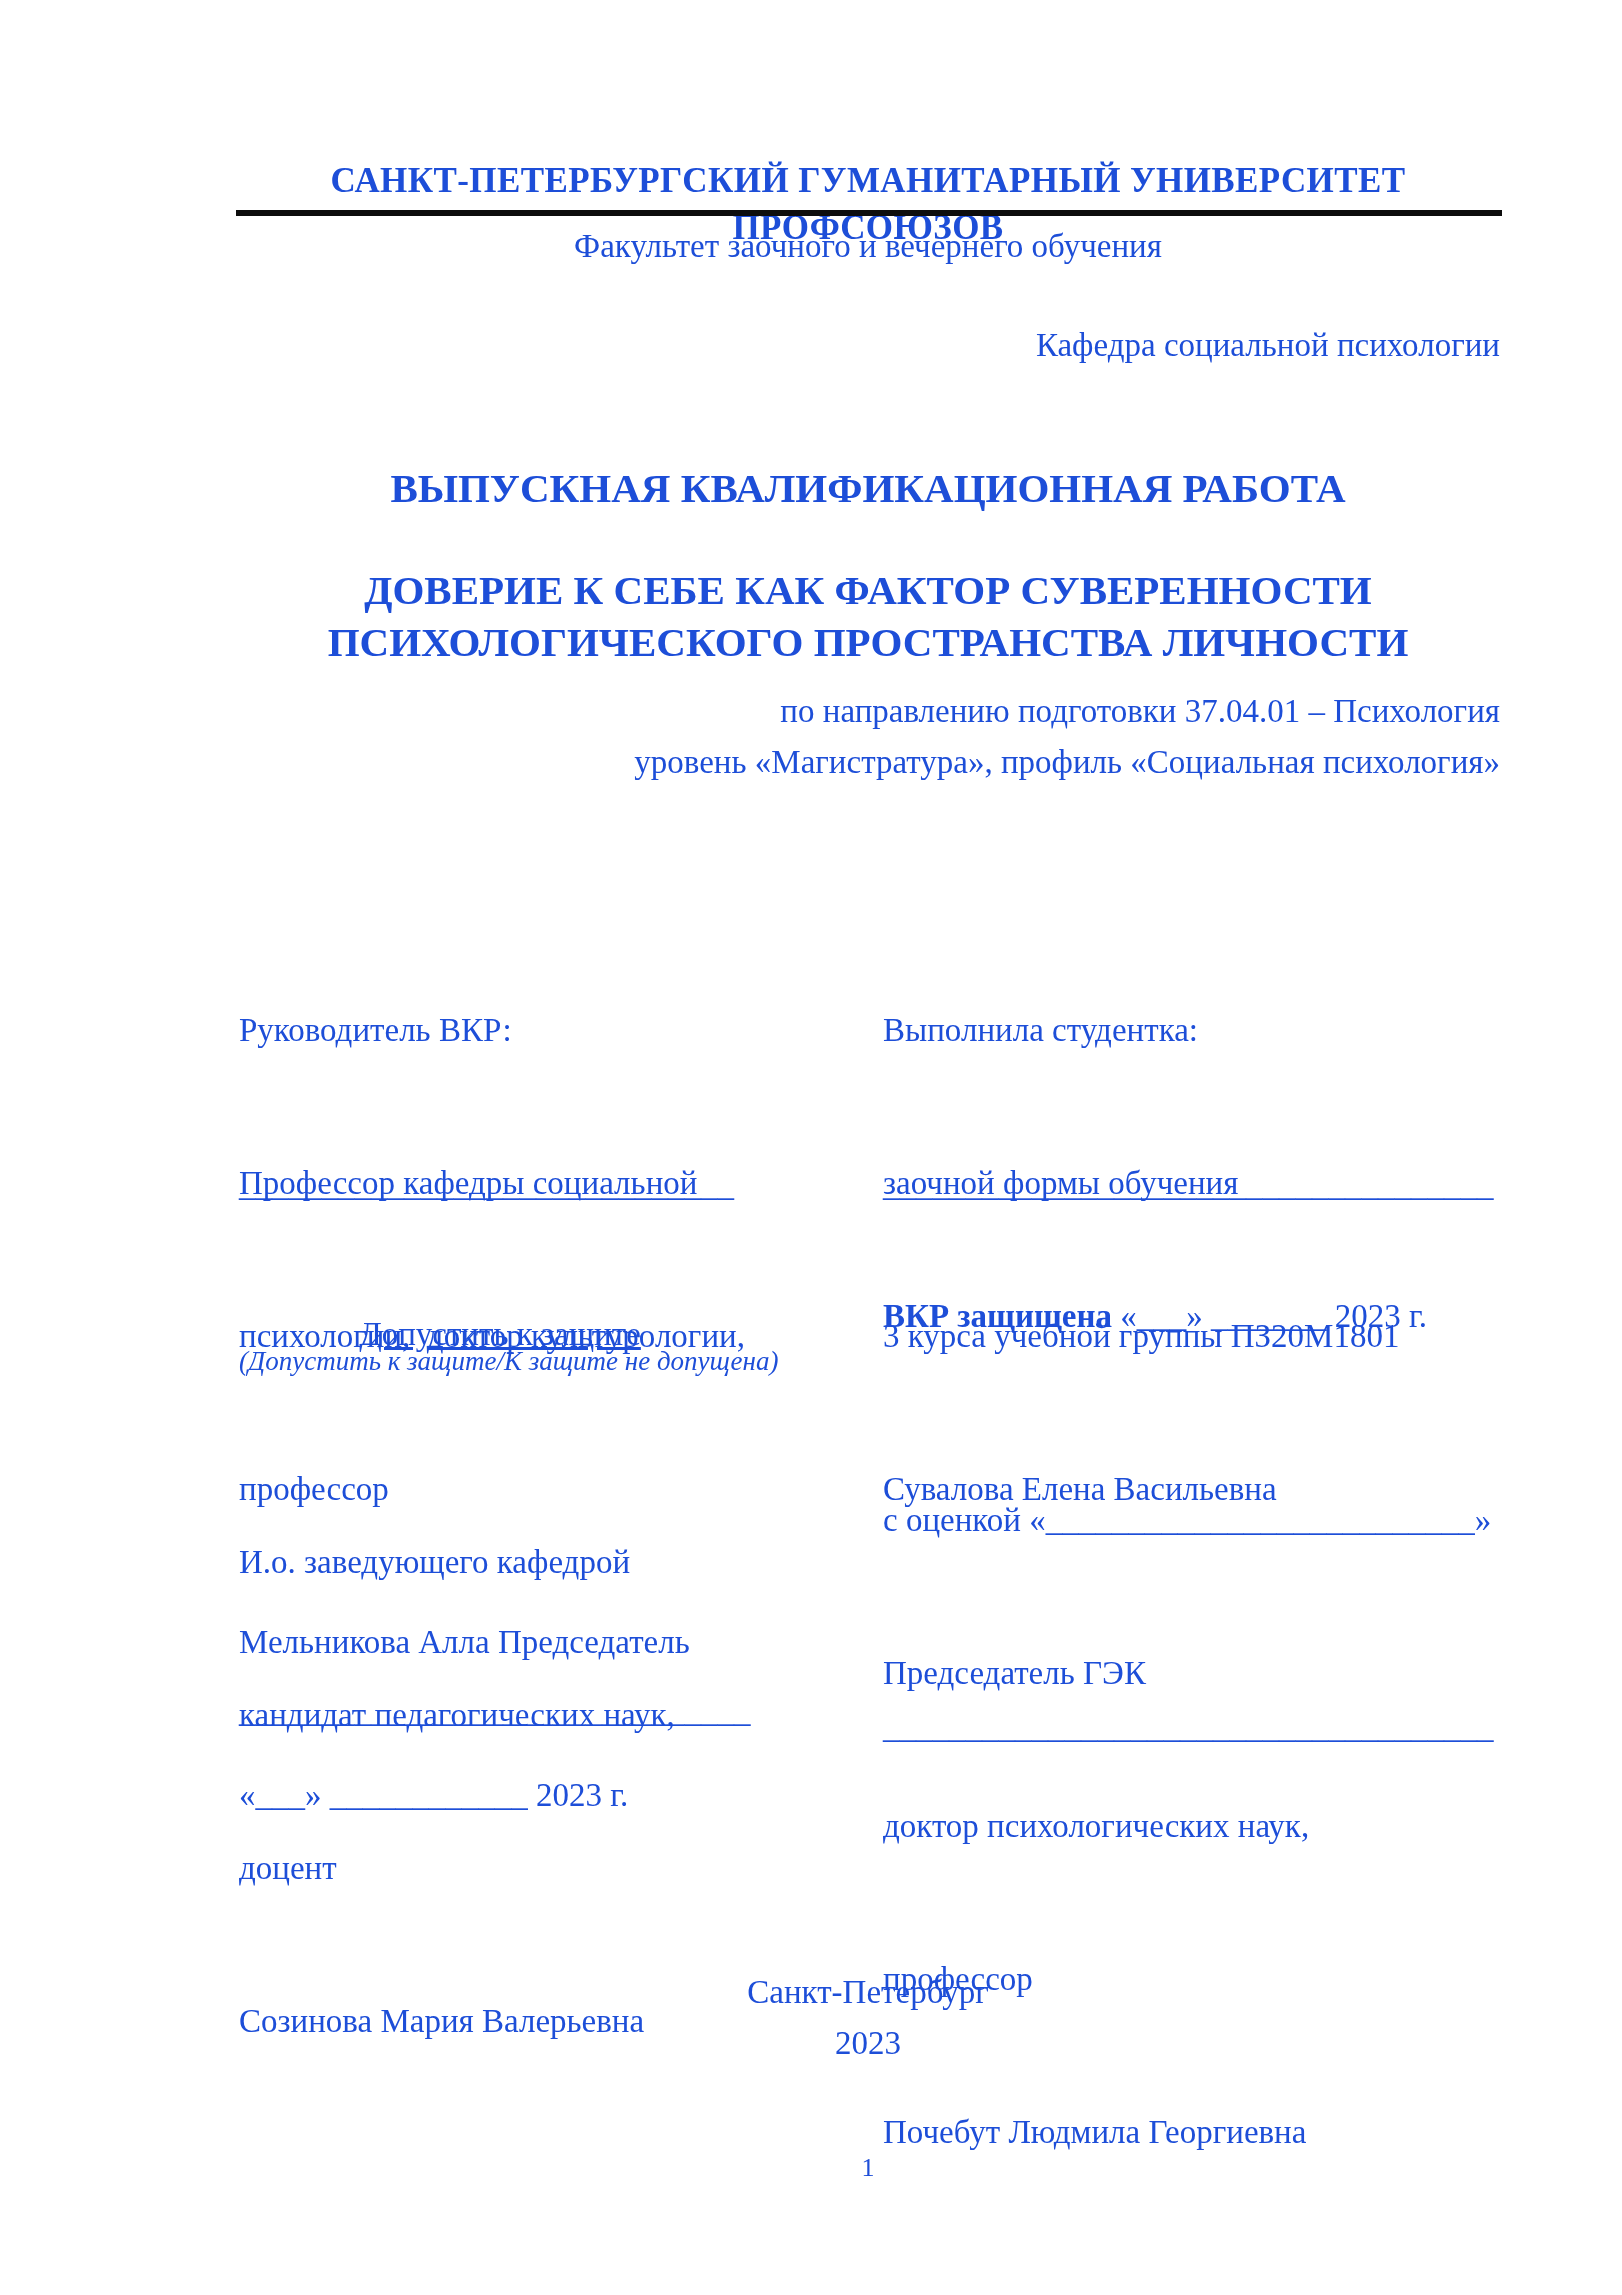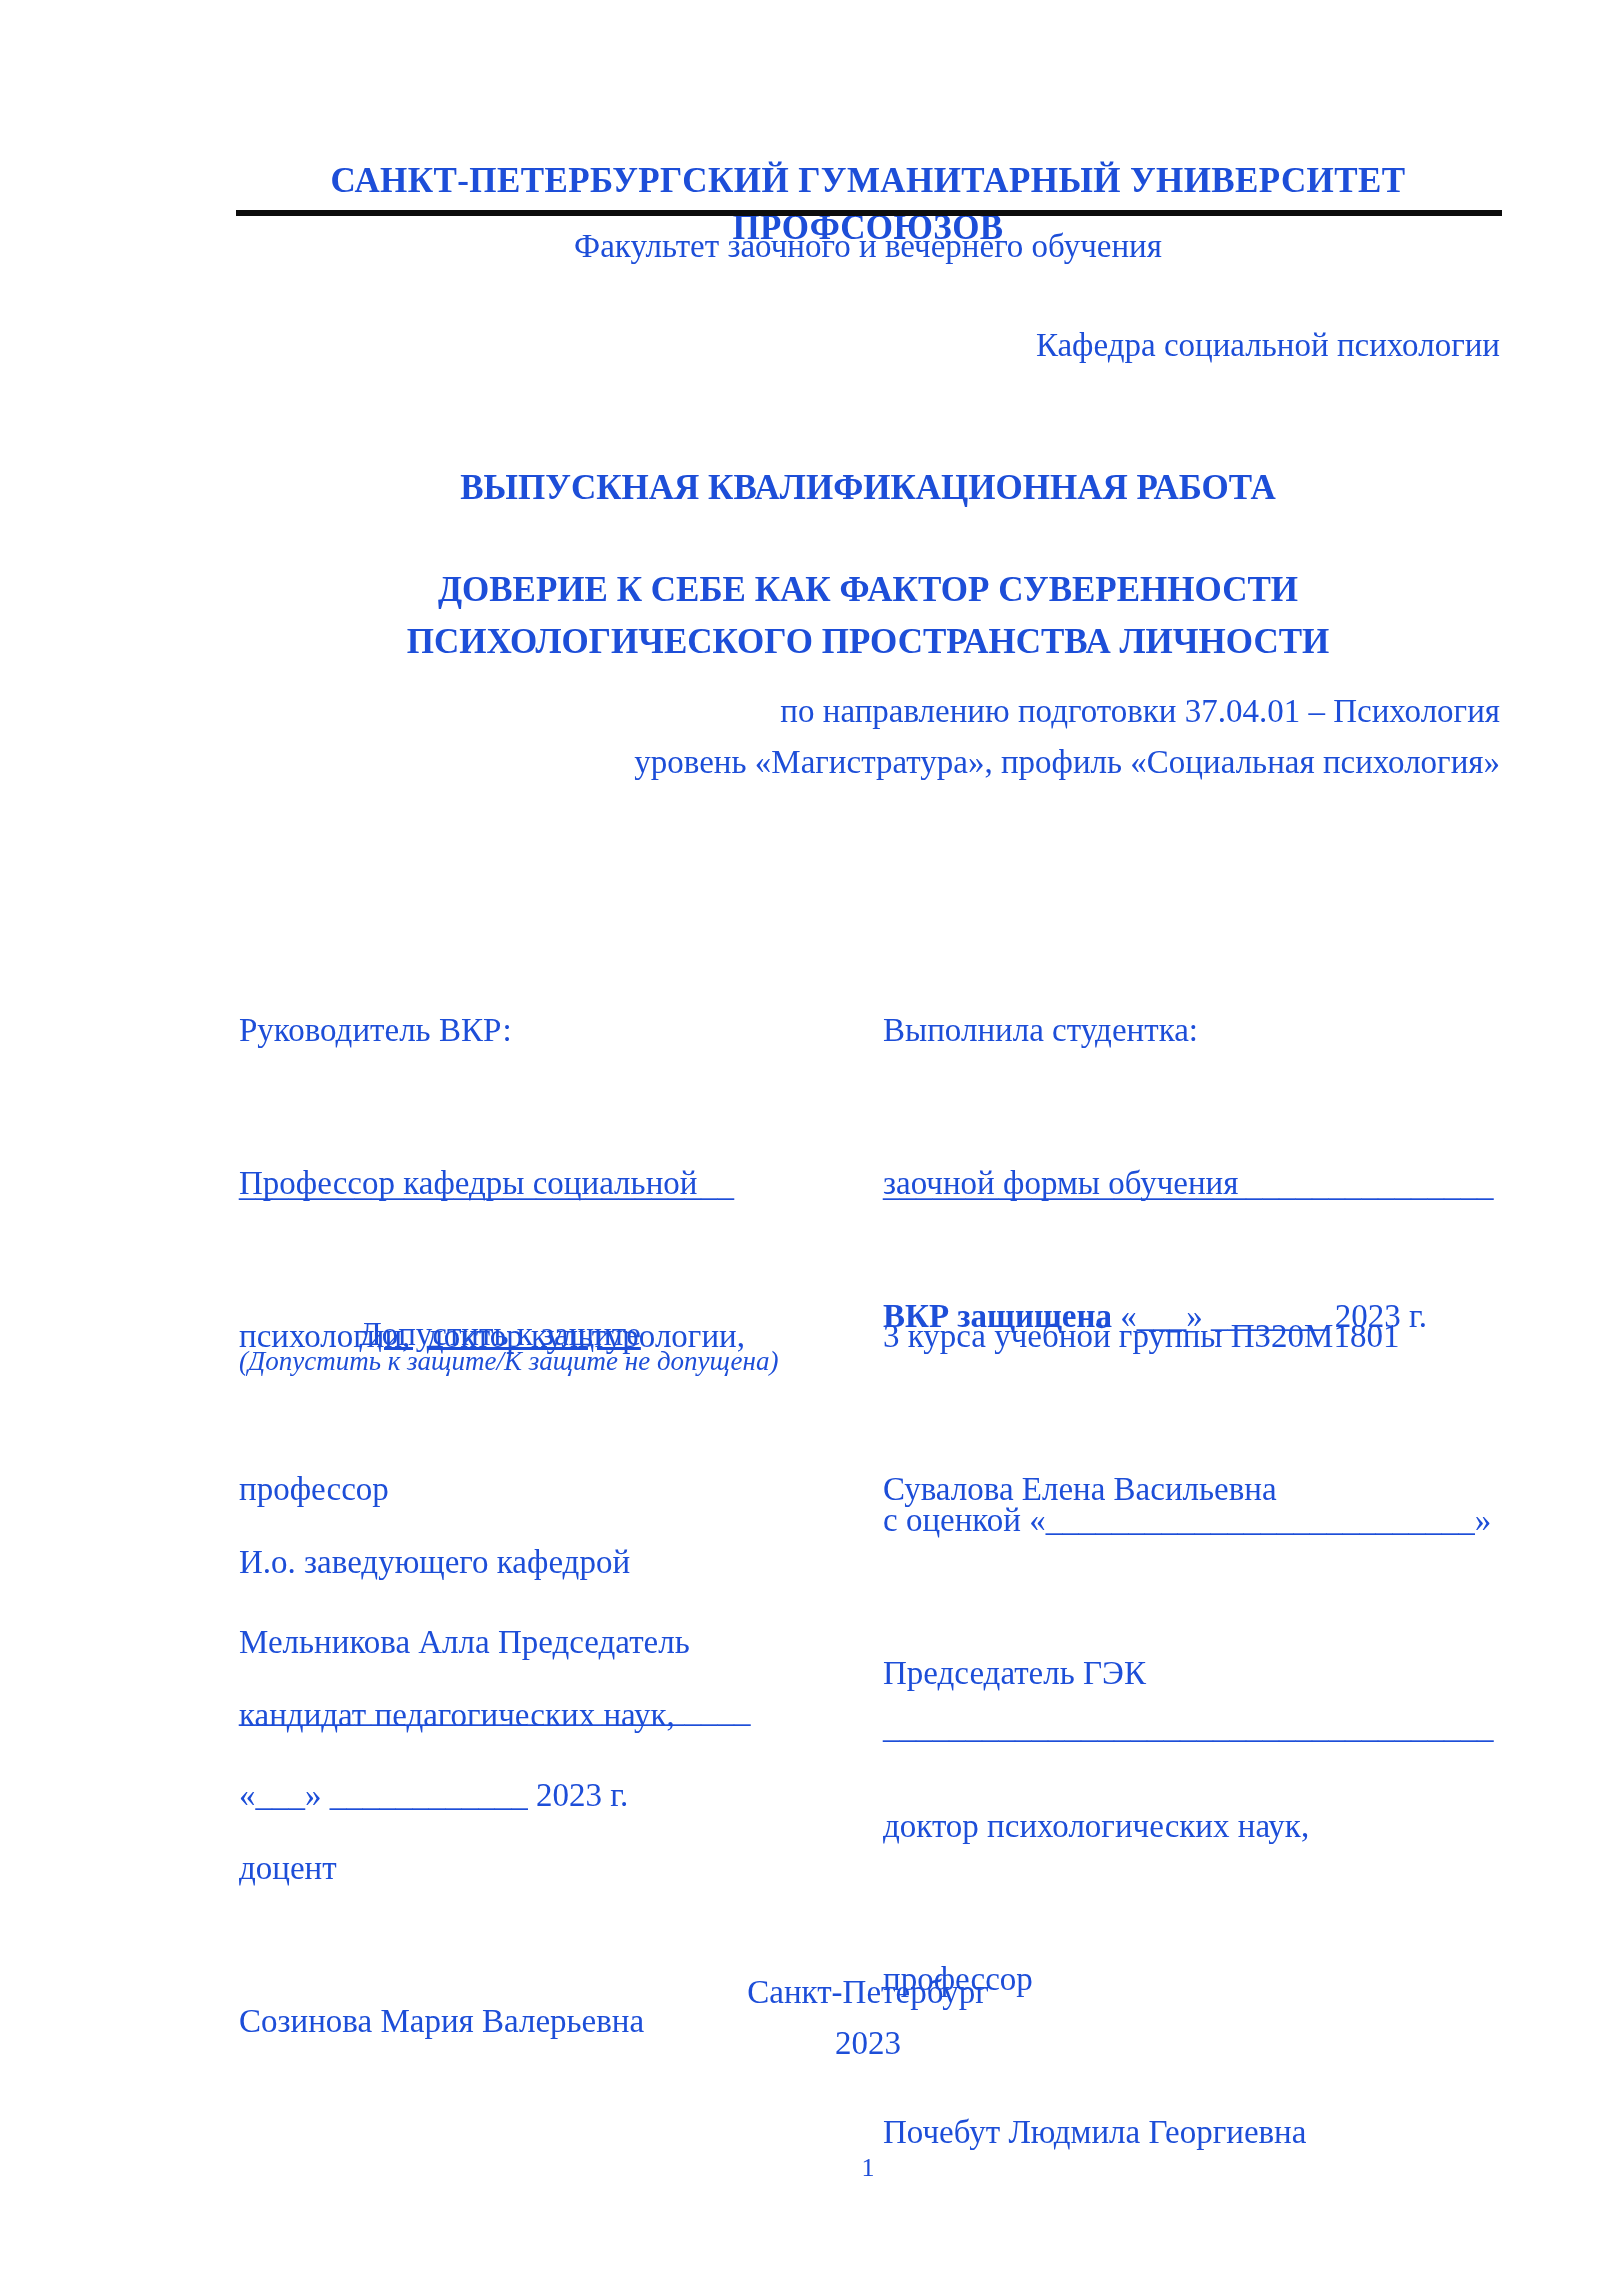--- a/index.html
+++ b/index.html
@@ -37,21 +37,21 @@
     line-height: 47px;
   }
   .rule {
     left: 236px;
     width: 1266px;
     height: 5.5px;
     background: #0d0d0d;
   }
   .line42 { line-height: 51px; }
   .big-title {
-    font-size: 35px;
+    font-size: 41px;
     font-weight: bold;
     line-height: 52px;
   }
   .col {
     line-height: 51px;
     white-space: pre-wrap;
   }
   .col-left  { left: 239px;  width: 522px; }
   .col-right { left: 883px; width: 620px; }
   .permit-title {

